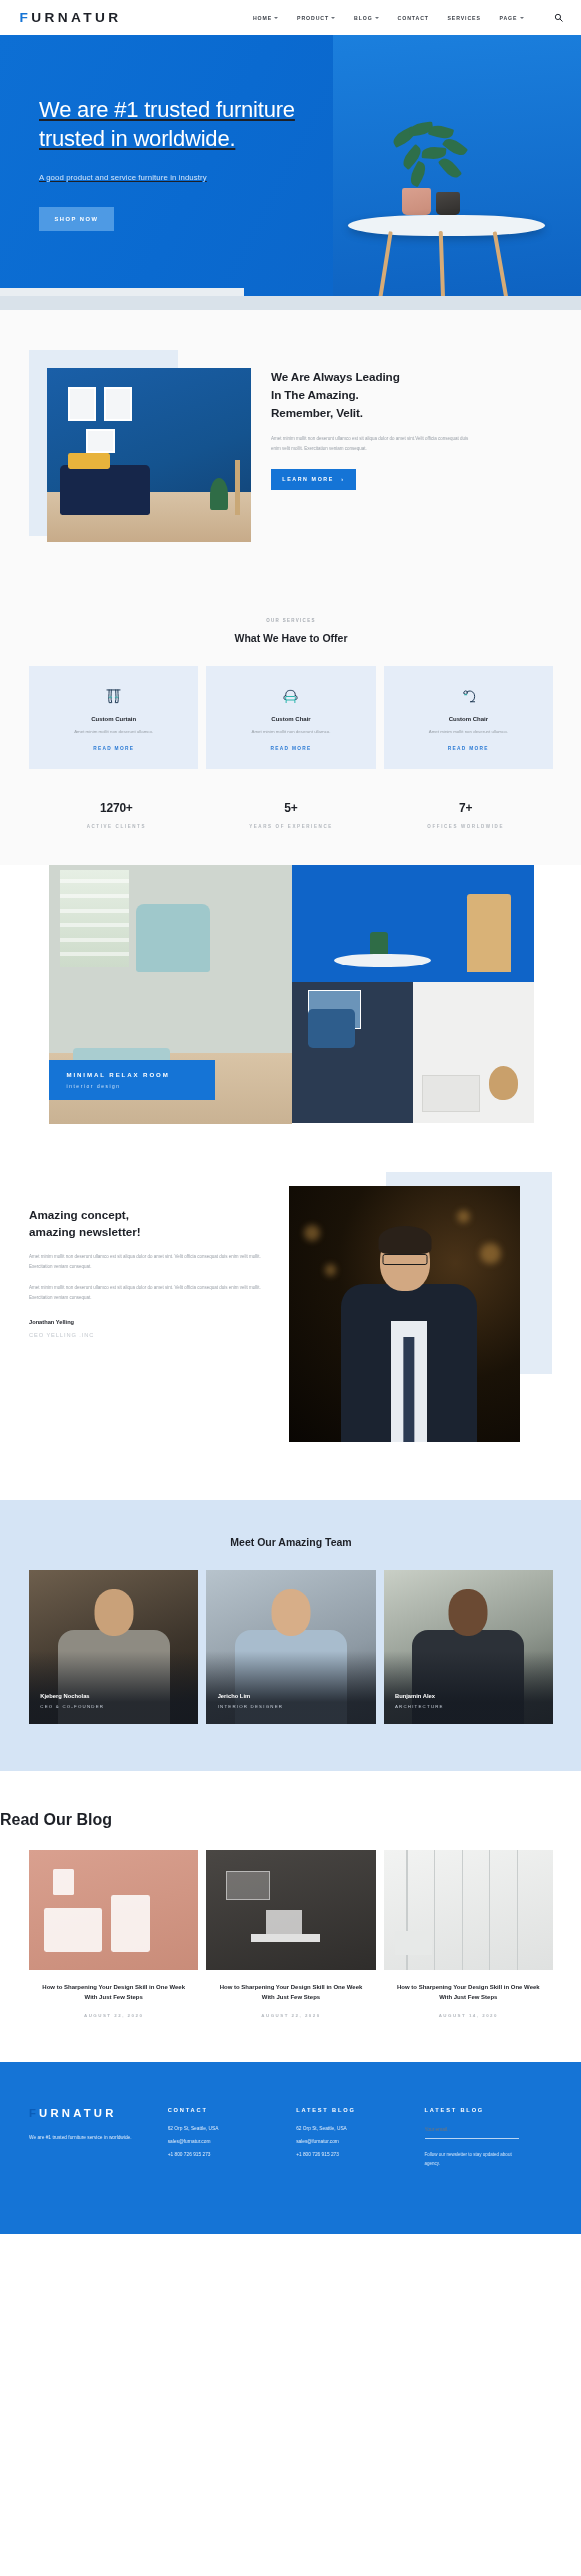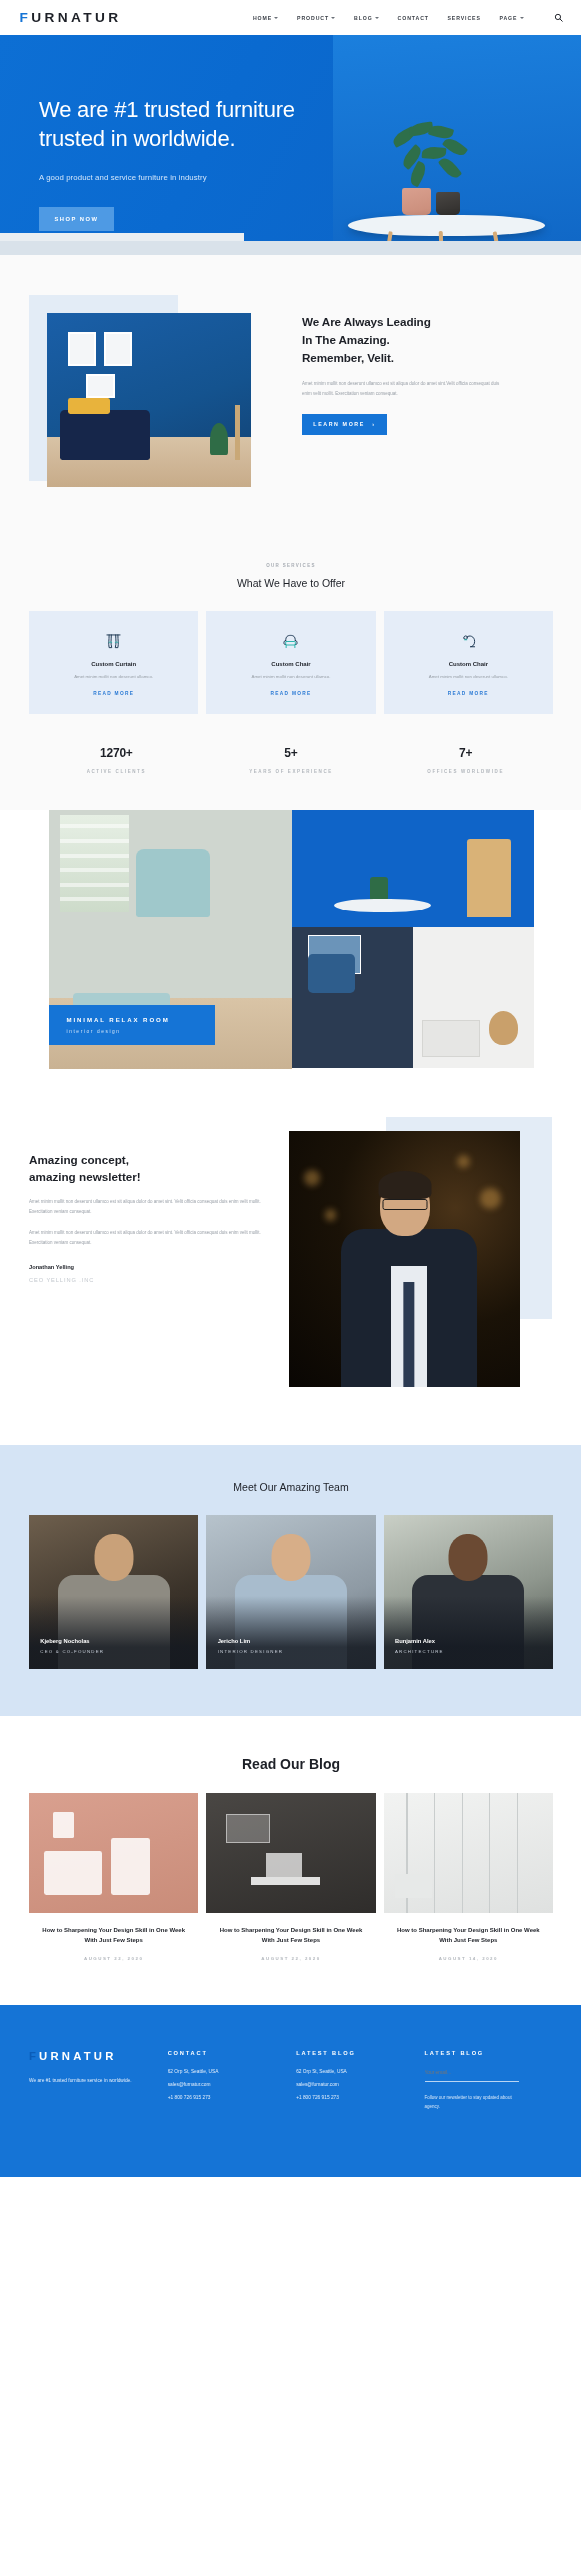--- a/index.html
+++ b/index.html
@@ -22,22 +22,23 @@
   .nav { margin-left:auto; display:flex; align-items:center; gap:18.6px; }
   .nav-item {
     font-size:5.2px; letter-spacing:0.9px; font-weight:700; color:#3c4149;
     display:flex; align-items:center; gap:2.4px; cursor:pointer; white-space:nowrap;
   }
   .caret { width:0;height:0;border-left:2.1px solid transparent;border-right:2.1px solid transparent;border-top:2.4px solid #6b7078; }
   .search-ico { margin-left:11.3px; cursor:pointer; display:flex; }
 
   
   .hero {
-    position:relative; height:220px; overflow:hidden;
+    position:relative; height:275px; overflow:hidden;
     background:linear-gradient(118deg,#0d6fd4 0%,#0a6ad0 38%,#0e63c4 100%);
+    text-decoration:underline;
   }
   .hero-inner { position:relative; z-index:4; padding:60px 0 0 39px; max-width:339px; }
   .hero h1 {
     font-size:22px; line-height:1.33; font-weight:400; color:#fff; letter-spacing:-0.2px;
   }
   .hero p { margin-top:19.4px; font-size:7.8px; color:#d3e6fb; letter-spacing:0.1px; }
   .btn-shop {
     margin-top:25px; display:inline-block; background:#4e9ae4; color:#fff;
     font-size:5.8px; letter-spacing:1.5px; font-weight:700;
     padding:9px 15.4px; border:none; cursor:pointer;
@@ -86,33 +87,33 @@
   .room-sofa {
     position:absolute; left:13px; bottom:27.5px; width:90px; height:50px;
     background:#16264a; border-radius:4.8px 4.8px 2.4px 2.4px;
   }
   .room-sofa:after {
     content:""; position:absolute; left:8px; top:-11.3px; width:42px; height:16px;
     background:#e8b33c; border-radius:2.4px;
   }
   .room-plant { position:absolute; right:22.6px; bottom:32px; width:18px; height:32px; background:#2f6c46; border-radius:50% 50% 10% 10%; }
   .room-lamp { position:absolute; right:11.3px; bottom:27.5px; width:4.8px; height:55px; background:#c9a877; }
-  .about-txt { margin-left:31px; padding-top:18px; flex:1; }
+  .about-txt { padding-top:18px; flex:1; }
   .about-txt h2 { font-size:11.7px; line-height:1.52; font-weight:700; color:#1d2027; letter-spacing:-0.1px; }
   .about-txt .body { margin-top:13px; font-size:4.5px; line-height:2.25; color:#9aa0a8; max-width:200px; }
   .btn-learn {
     margin-top:14.5px; display:inline-flex; align-items:center; gap:7.3px;
     background:#1574d6; color:#fff; font-size:5.3px; letter-spacing:1.6px; font-weight:700;
     padding:7.3px 11.3px; border:none; cursor:pointer;
   }
 
   
   .services { background:#fafafa; padding:8px 0 0; }
   .eyebrow { text-align:center; font-size:4.5px; letter-spacing:1.3px; color:#a7acb3; font-weight:700; }
-  .sec-title { text-align:center; font-size:10.5px; font-weight:400; margin-top:9px; color:#1d2027; }
+  .sec-title { text-align:center; font-size:10.5px; font-weight:700; margin-top:9px; color:#1d2027; }
   .cards { width:524px; margin:22px auto 0; display:flex; gap:8px; }
   .card {
     flex:1; background:#e5edf8; padding:18.6px 14.5px 18px; text-align:center;
   }
   .card-ico { height:24px; display:flex; align-items:center; justify-content:center; }
   .card h3 { font-size:6px; font-weight:700; margin-top:7.3px; color:#1d2027; }
   .card p { font-size:4.4px; line-height:1.95; color:#99a0a8; margin-top:5.7px; }
   .card .more { margin-top:9.7px; font-size:4.8px; letter-spacing:1.3px; font-weight:700; color:#2b7ad4; cursor:pointer; }
 
   
@@ -169,34 +170,34 @@
   .tp-bokeh { position:absolute; border-radius:50%; background:rgba(255,190,90,.35); filter:blur(3.2px); }
   .tp-body { position:absolute; left:52px; bottom:0; width:136px; height:158px; background:#1b2330; border-radius:22.6px 22.6px 0 0; }
   .tp-shirt { position:absolute; left:50%; transform:translateX(-50%); bottom:0; width:36px; height:121px; background:#e8ecf1; }
   .tp-tie { position:absolute; left:50%; transform:translateX(-50%); bottom:0; width:11.3px; height:105px; background:#2b3a52; }
   .tp-head { position:absolute; left:50%; transform:translateX(-50%); top:45px; width:50px; height:60px; background:#d2a882; border-radius:48% 48% 44% 44%; }
   .tp-hair { position:absolute; left:50%; transform:translateX(-50%); top:40px; width:53px; height:27.5px; background:#2a2119; border-radius:50% 50% 20% 20%; }
   .tp-glass { position:absolute; left:50%; transform:translateX(-50%); top:68px; width:45px; height:10.5px; border:1.6px solid #1b1b1b; border-radius:2.4px; }
 
   
   .team { background:#d5e4f5; padding:36px 0 47px; }
-  .team h2 { text-align:center; font-size:10.5px; font-weight:400; }
+  .team h2 { text-align:center; font-size:10.5px; font-weight:700; }
   .team-grid { width:524px; margin:22px auto 0; display:flex; gap:8px; }
   .member { flex:1; height:154px; position:relative; overflow:hidden; background:#2e3642; }
   .m-bg { position:absolute; inset:0; }
   .m-shade { position:absolute; left:0; right:0; bottom:0; height:73px; background:linear-gradient(180deg,rgba(20,25,33,0) 0%,rgba(20,25,33,.85) 70%); }
   .m-info { position:absolute; left:11.3px; bottom:14.5px; }
   .m-name { font-size:5.8px; font-weight:700; color:#fff; }
   .m-role { margin-top:5.7px; font-size:4.4px; letter-spacing:1.2px; color:#c7ced8; }
   .m-head { position:absolute; left:50%; transform:translateX(-50%); top:19.4px; width:39px; height:47px; border-radius:46%; }
   .m-torso { position:absolute; left:50%; transform:translateX(-50%); top:60px; width:112px; height:97px; border-radius:16px 16px 0 0; }
 
   
   .blog { background:#fff; padding:40px 0 44px; }
-  .blog h2 { text-align:center; font-size:14px; font-weight:700; }
+  .blog h2 { font-size:16px; font-weight:700; }
   .blog-grid { width:524px; margin:21px auto 0; display:flex; gap:8px; }
   .post { flex:1; }
   .post-img { height:120px; position:relative; overflow:hidden; }
   .p1 { background:linear-gradient(165deg,#d9a08f 0%,#c98c79 100%); }
   .p2 { background:linear-gradient(165deg,#4a4744 0%,#2f2d2b 100%); }
   .p3 { background:linear-gradient(165deg,#f2f3f2 0%,#dfe1e0 100%); }
   .pf { position:absolute; background:rgba(255,255,255,.85); }
   .post-title { margin-top:12px; text-align:center; font-size:6px; line-height:1.75; font-weight:700; color:#1d2027; padding:0 9.7px; }
   .post-date { margin-top:9.7px; text-align:center; font-size:4.4px; letter-spacing:1.5px; color:#b2b7bd; font-weight:700; }
 

